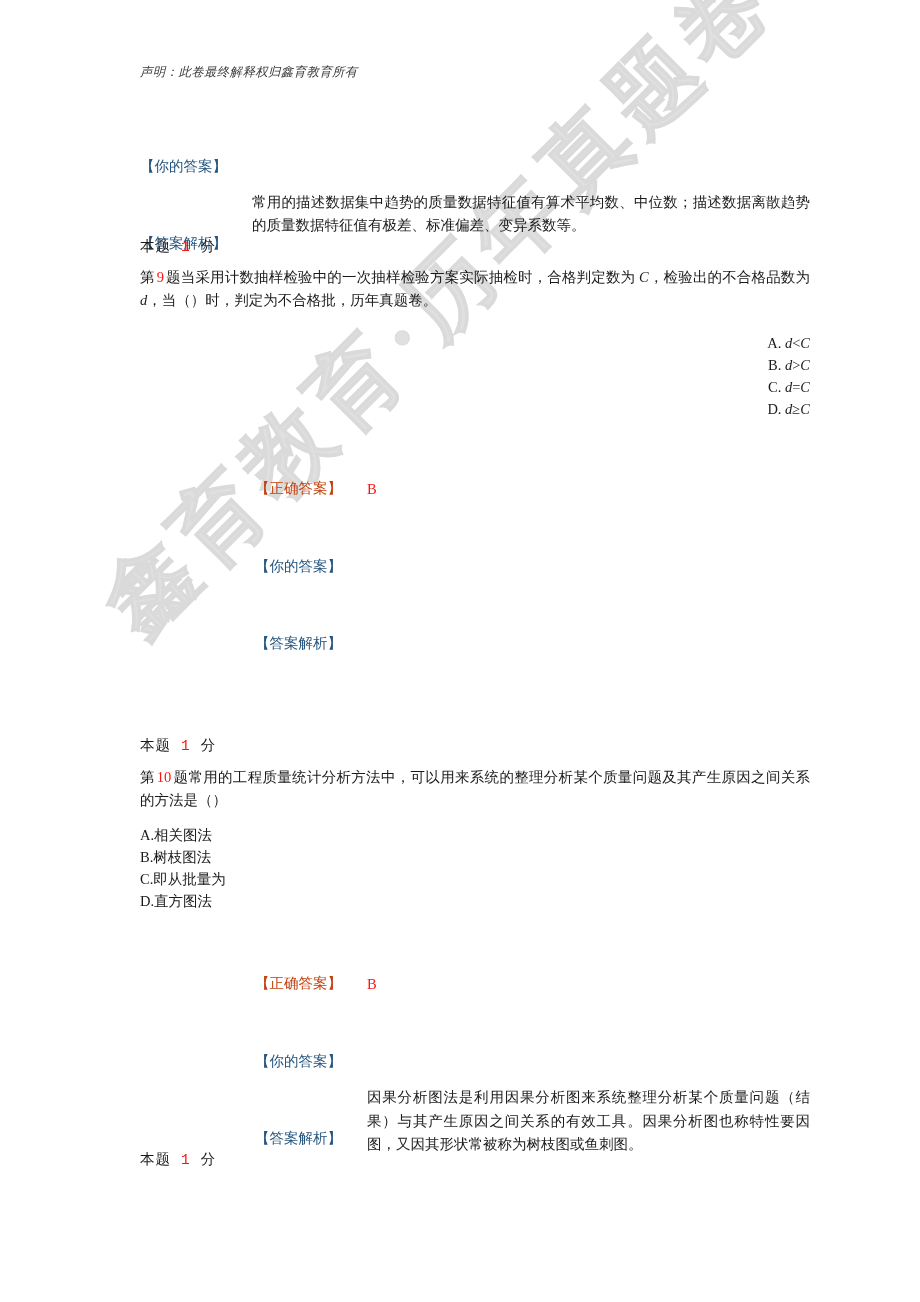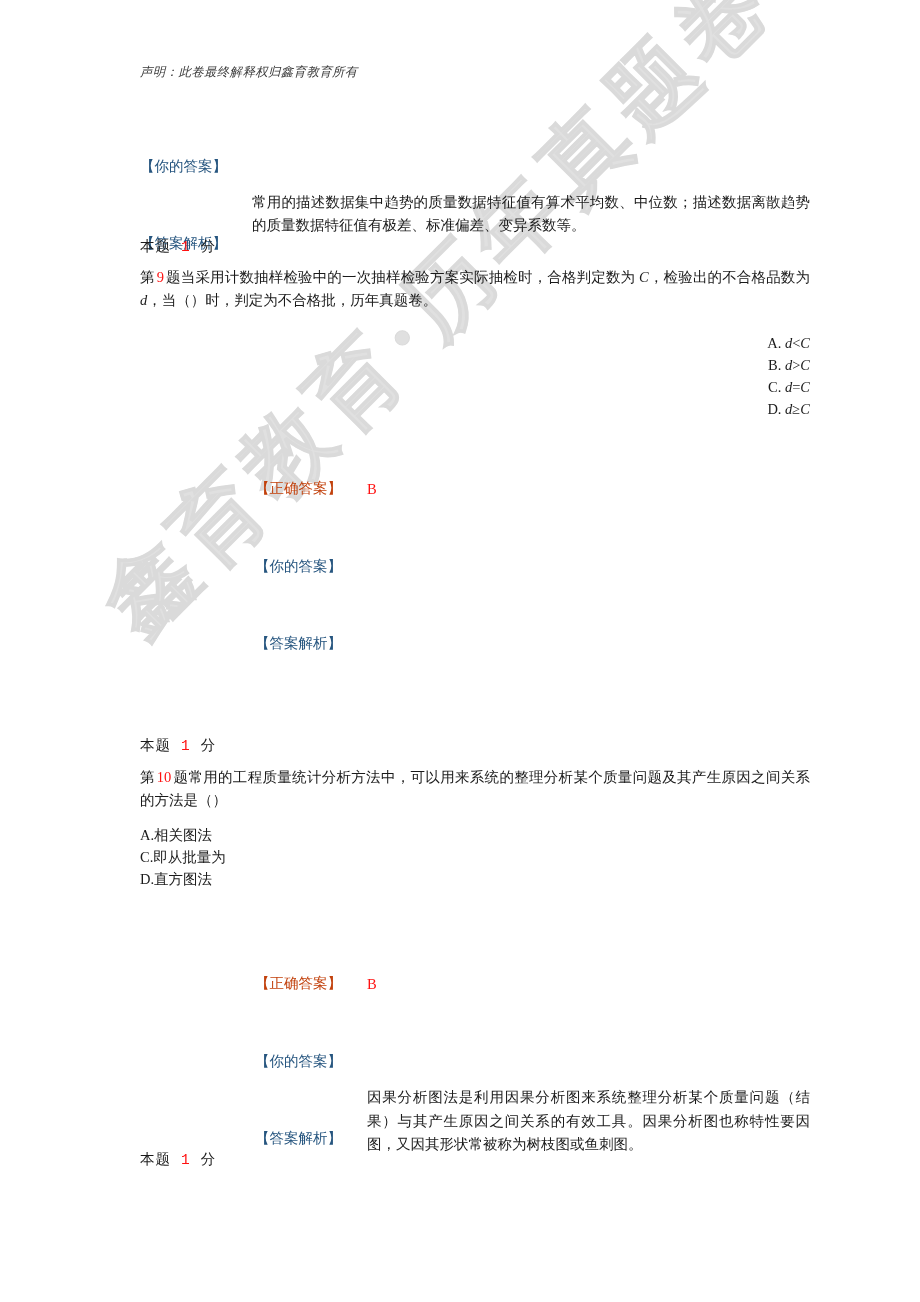--- a/index.html
+++ b/index.html
@@ -214,20 +214,23 @@
       <div class="q-stem">
         <span>第</span><span class="qnum">10</span><span>题</span><span>常用的工程质量统计分析方法中，可以用来系统的整理分析某个质量问题及其产生原因之间关系的方法是（）</span>
       </div>
     </div>
 
     <div class="block" style="top:824px;">
       <div class="opt">
         <span>A.</span><span>相关图法</span>
       </div>
       <div class="opt">
+        <span>B.</span><span>树枝图法</span>
+      </div>
+      <div class="opt">
         <span>C.</span><span>即从批量为</span>
       </div>
       <div class="opt">
         <span>D.</span><span>直方图法</span>
       </div>
     </div>
 
     <div class="block" style="top:973px;">
       <div class="ans-row ans-indent">
         <div class="label red">【正确答案】</div>

